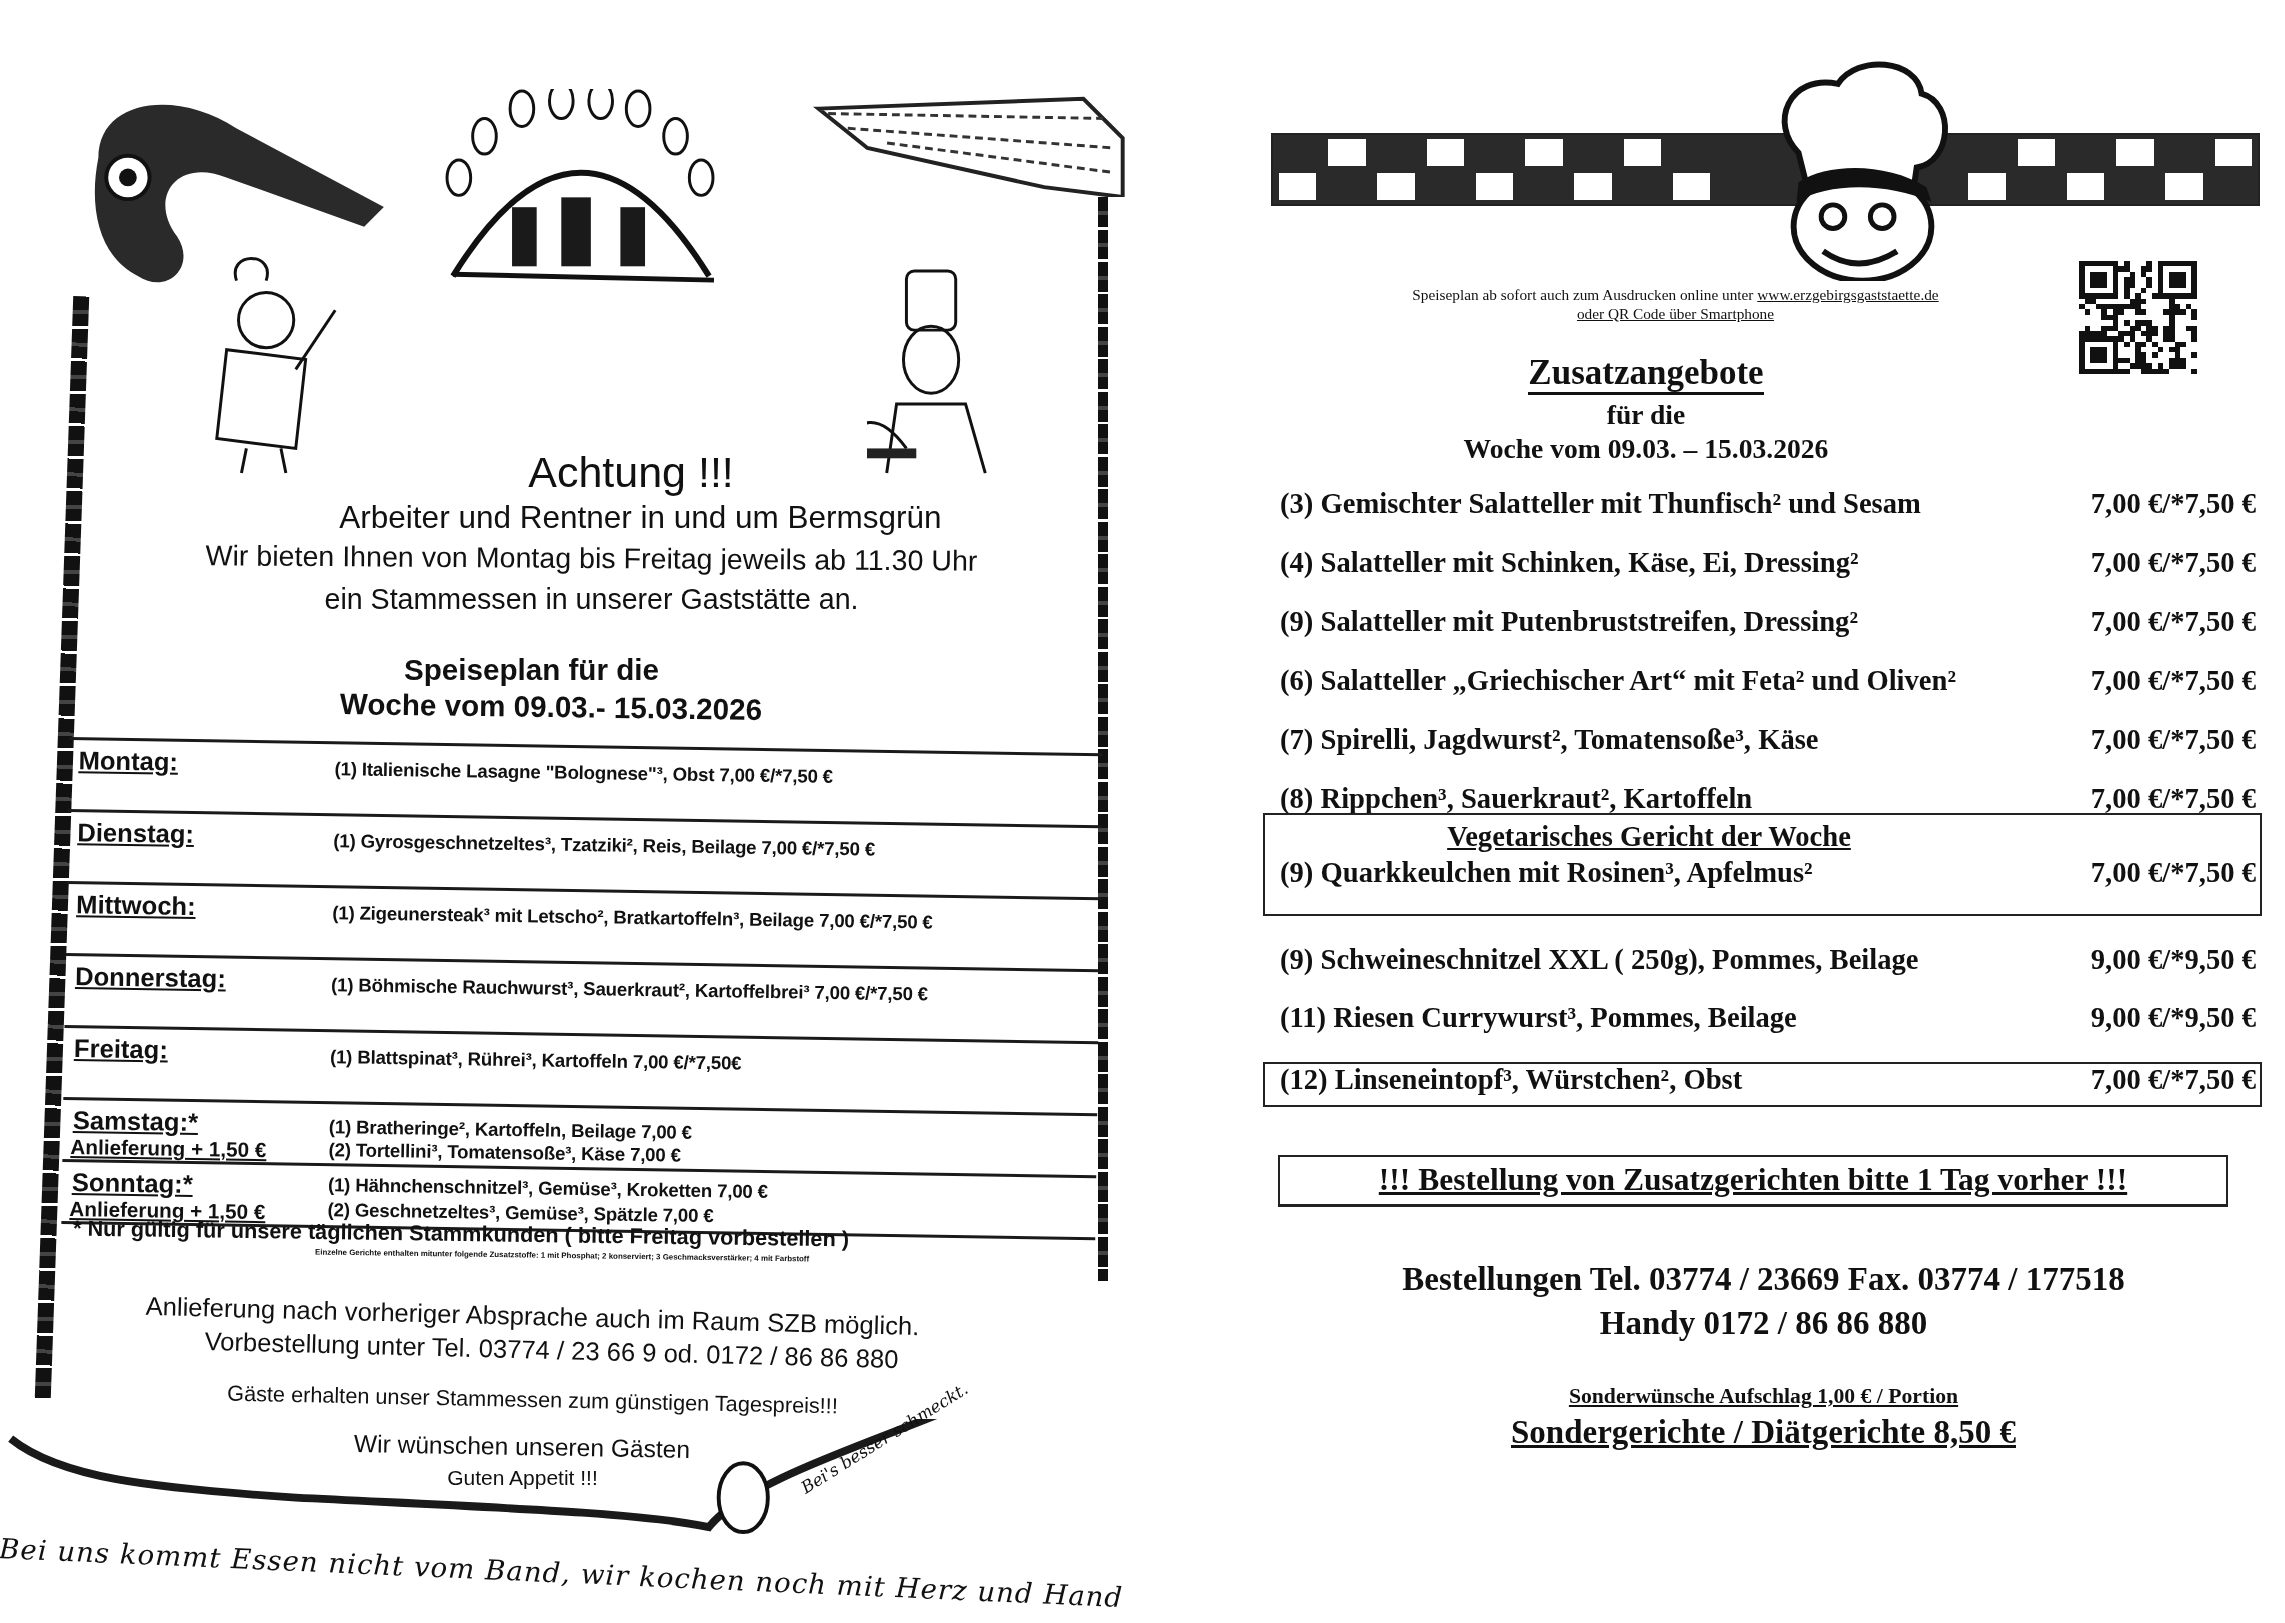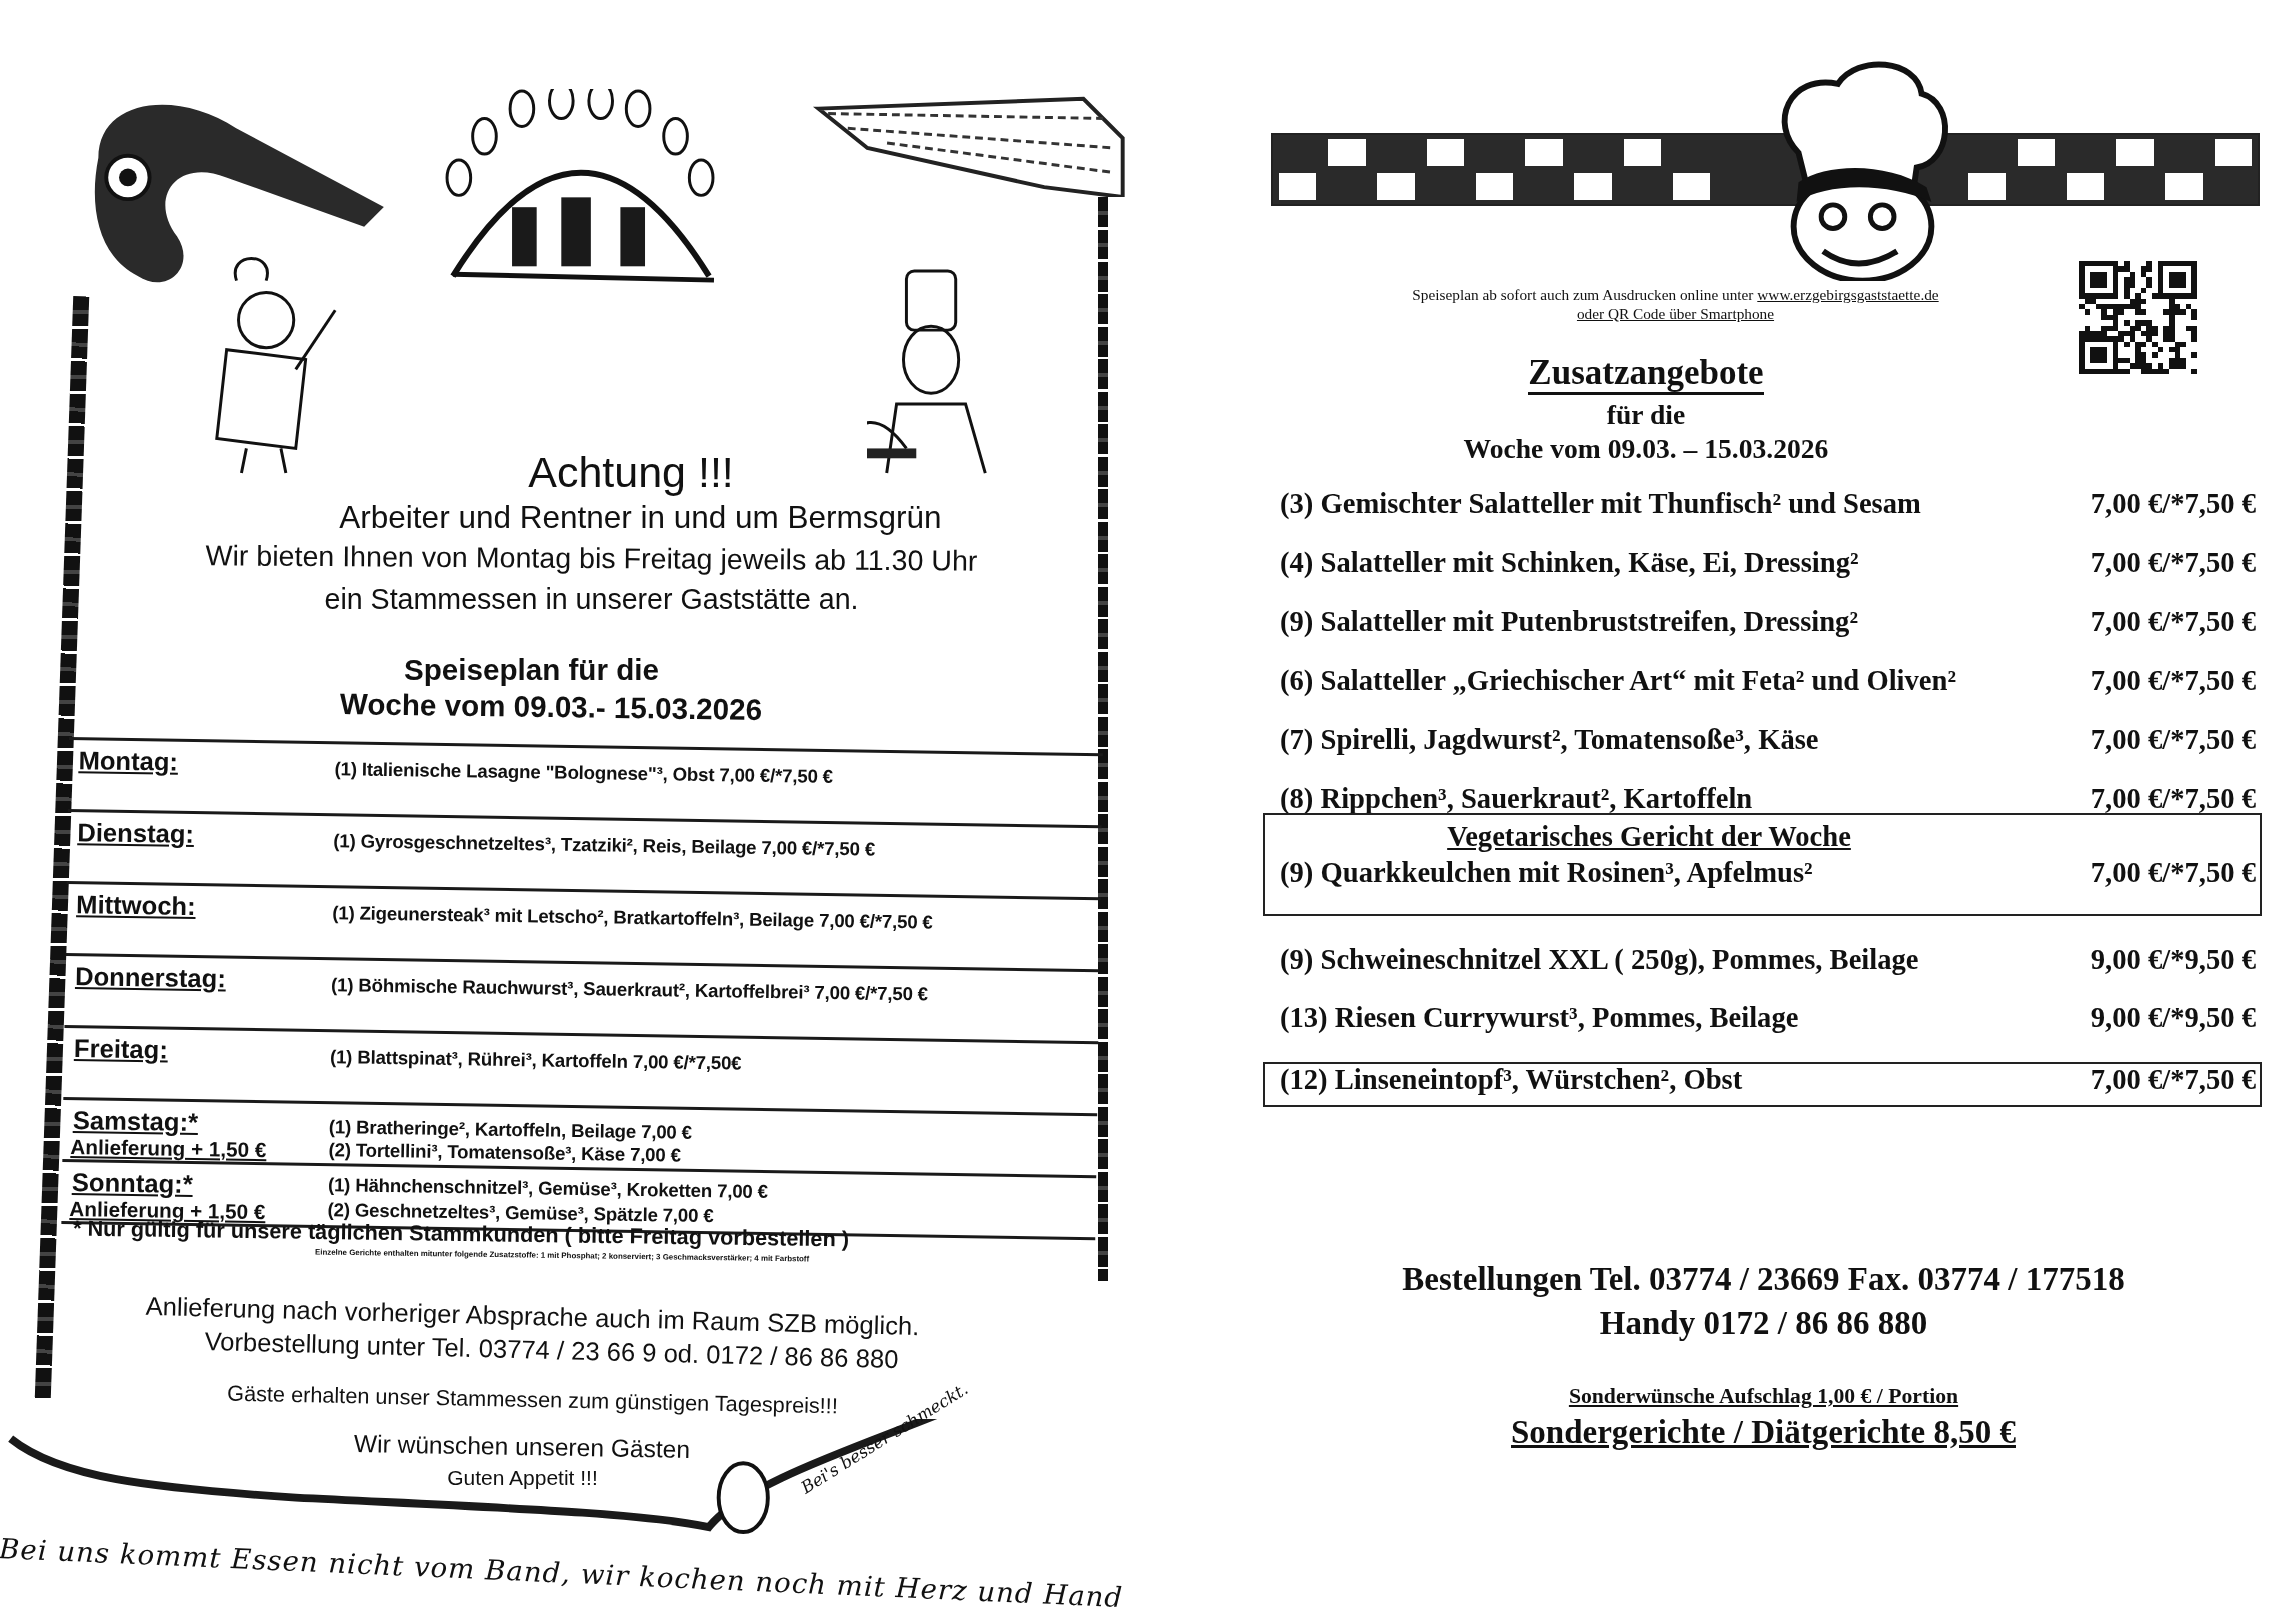--- a/index.html
+++ b/index.html
@@ -724,29 +724,30 @@
   <div class="item" style="top:857px">
       <span class="name">(9) Quarkkeulchen mit Rosinen³, Apfelmus²</span>
       <span class="price">7,00 €/*7,50 €</span>
     </div>
 
   <div class="item" style="top:944px">
       <span class="name">(9) Schweineschnitzel XXL ( 250g), Pommes, Beilage</span>
       <span class="price">9,00 €/*9,50 €</span>
     </div>
   <div class="item" style="top:1002px">
-      <span class="name">(13) Riesen Currywurst³, Pommes, Beilage</span>
+      <span class="name">(11) Riesen Currywurst³, Pommes, Beilage</span>
       <span class="price">9,00 €/*9,50 €</span>
     </div>
 
   <div class="box12"></div>
   <div class="item" style="top:1064px">
       <span class="name">(12) Linseneintopf³, Würstchen², Obst</span>
       <span class="price">7,00 €/*7,50 €</span>
     </div>
 
+  <div class="order-warn">!!! Bestellung von Zusatzgerichten bitte 1 Tag vorher !!!</div>
 
   <div class="contact" style="top:1261px;font-size:33px">Bestellungen Tel. 03774 / 23669 Fax. 03774 / 177518</div>
   <div class="contact" style="top:1305px;font-size:33px">Handy 0172 / 86 86 880</div>
   <div class="contact" style="top:1384px;font-size:21.7px;text-decoration:underline">Sonderwünsche Aufschlag 1,00 € / Portion</div>
   <div class="contact" style="top:1414px;font-size:33px;text-decoration:underline">Sondergerichte / Diätgerichte 8,50 €</div>
 </div>
 
 
 </body></html>

